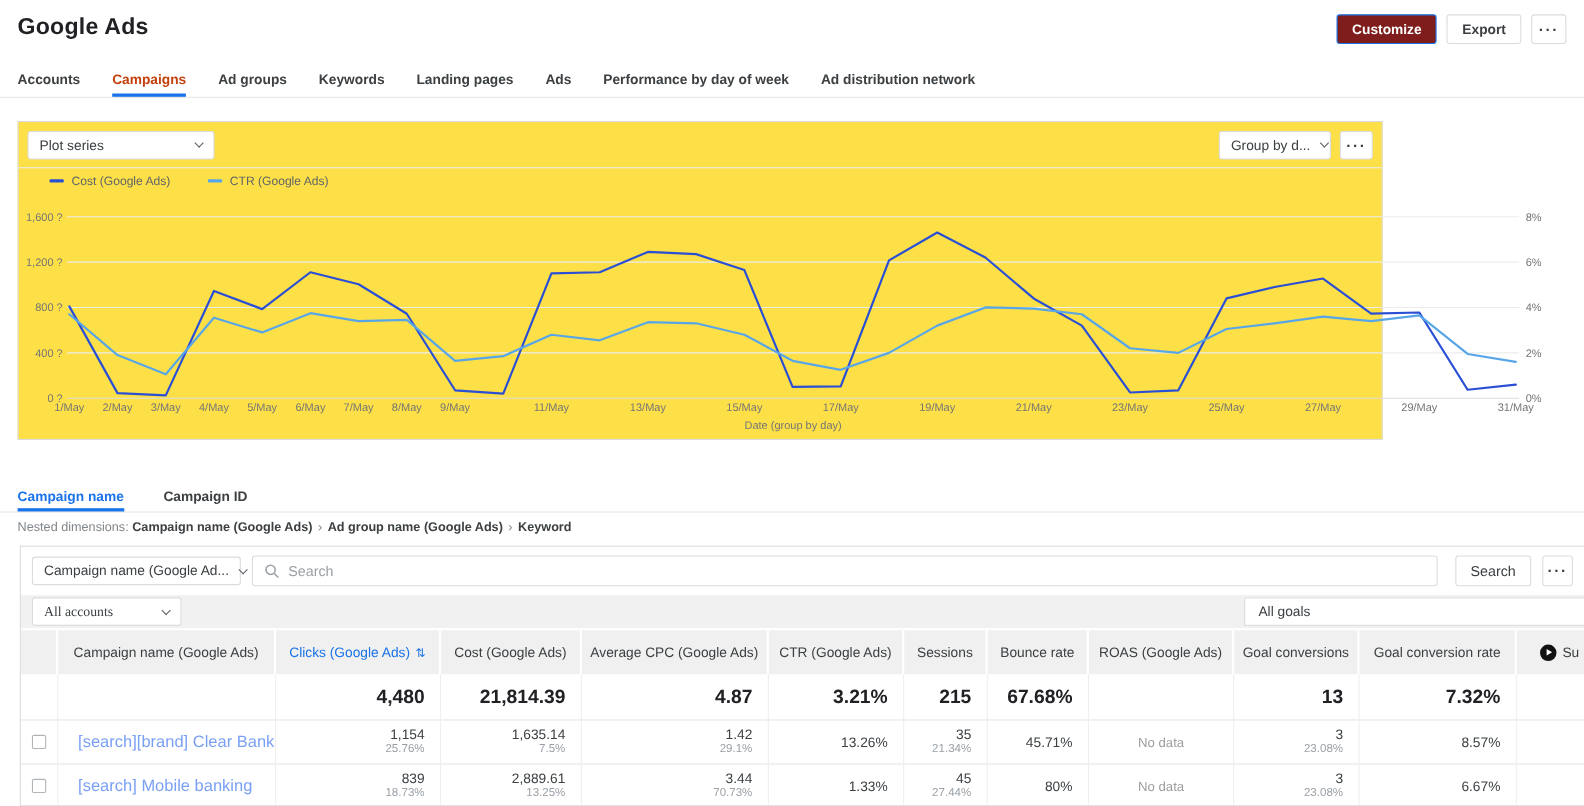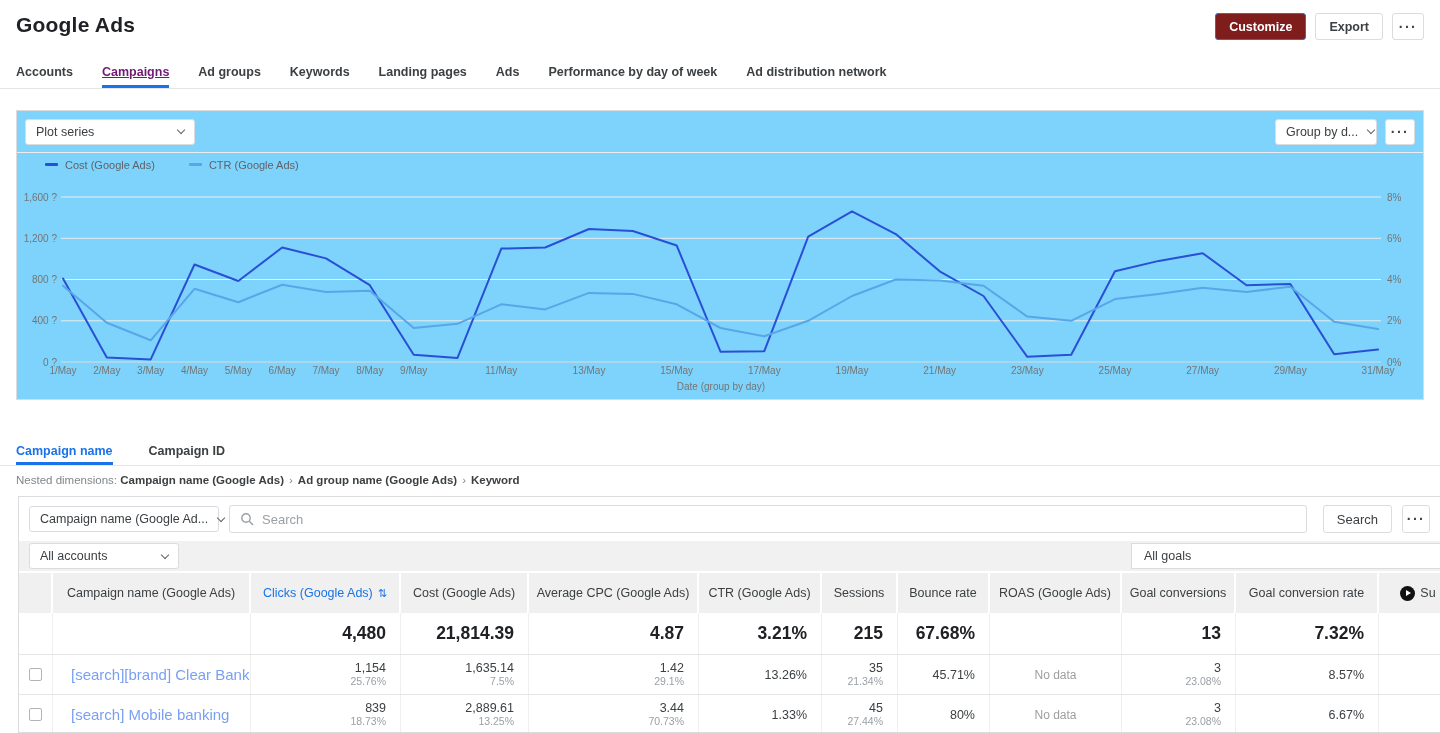--- a/index.html
+++ b/index.html
@@ -16,26 +16,26 @@
          font-size:12.5px; font-weight:bold; color:#3c4043; cursor:pointer; }
   .btn-primary { background:#7f1d1d; border-color:#1a73e8; color:#fff; }
   .btn-icon { width:32px; padding:0; }
   .dots { letter-spacing:1.5px; font-weight:bold; color:#3c4043; font-size:14px; line-height:1; }
 
   
   .nav-tabs { position:absolute; top:57px; left:0; right:0; height:32px; padding-left:16px;
               display:flex; gap:29px; border-bottom:1px solid #e6e6e6; }
   .nav-tab { position:relative; font-size:12.5px; font-weight:bold; color:#3c4043;
              line-height:31px; cursor:pointer; white-space:nowrap; }
-  .nav-tab.active { color:#701a75;text-decoration:underline; }
+  .nav-tab.active { color:#c2410c; }
   .nav-tab.active::after { content:""; position:absolute; left:0; right:0; bottom:0; height:3px; background:#1a73e8; }
 
   
-  .chart-card { position:absolute; top:110px; left:16px; width:1408px; height:290px;
-                border:1px solid #dadce0; background:#7dd3fc; }
+  .chart-card { position:absolute; top:110px; left:16px; width:1241px; height:290px;
+                border:1px solid #dadce0; background:#fde047; }
   .chart-controls { height:42px; display:flex; align-items:center; padding:0 8px;
                     border-bottom:1px solid #ececec; }
   .select { height:26px; display:inline-flex; align-items:center; justify-content:space-between;
             padding:0 10px; border:1px solid #dadce0; border-radius:3px; background:#fff;
             font-size:12.5px; color:#3c4043; cursor:pointer; white-space:nowrap; }
   .chev { width:6px; height:6px; border-right:1.5px solid #5f6368; border-bottom:1.5px solid #5f6368;
           transform:rotate(45deg); margin-left:10px; margin-top:-3px; flex:none; }
   .controls-right { margin-left:auto; display:flex; gap:8px; }
   .chart-legend { height:23px; display:flex; align-items:center; gap:34px; padding-left:28px; }
   .legend-item { display:flex; align-items:center; gap:7px; cursor:pointer; }
@@ -61,21 +61,21 @@
   .search-row .select { width:190px; }
   .search-box { flex:1; height:28px; border:1px solid #dadce0; border-radius:3px;
                 display:flex; align-items:center; padding:0 10px; gap:8px; }
   .search-box input { border:none; outline:none; flex:1; font-size:13px; color:#3c4043;
                       font-family:"Liberation Sans",sans-serif; background:transparent; }
   .search-box input::placeholder { color:#9aa0a6; }
   .search-btn { margin-left:6px; font-weight:normal; font-size:13px; height:28px; }
   .more-sm { width:28px; height:28px; padding:0; }
 
   .gray-strip { position:relative; height:30px; background:#f1f1f1; display:flex; align-items:center; padding-left:10px; }
-  .gray-strip .select { width:150px; height:26px; }
+  .gray-strip .select { width:136px; height:26px;font-family:Liberation Serif, serif; }
   .goals-box { position:absolute; left:1112px; top:2px; width:330px; height:26px; background:#fff;
                border:1px solid #dadce0; display:flex; align-items:center; padding:0 12px;
                font-size:12.5px; color:#3c4043; cursor:pointer; }
 
   .grid-row { display:grid; }
   .thead { margin-top:2px; height:40px; }
   .th { background:#f0f0f0; border-right:2px solid #fff; display:flex; align-items:center;
         justify-content:center; gap:5px; font-size:12.5px; color:#3c4043; text-align:center;
         padding:0 4px; cursor:pointer; white-space:nowrap; overflow:hidden; }
   .th.sorted { color:#1a73e8; }

